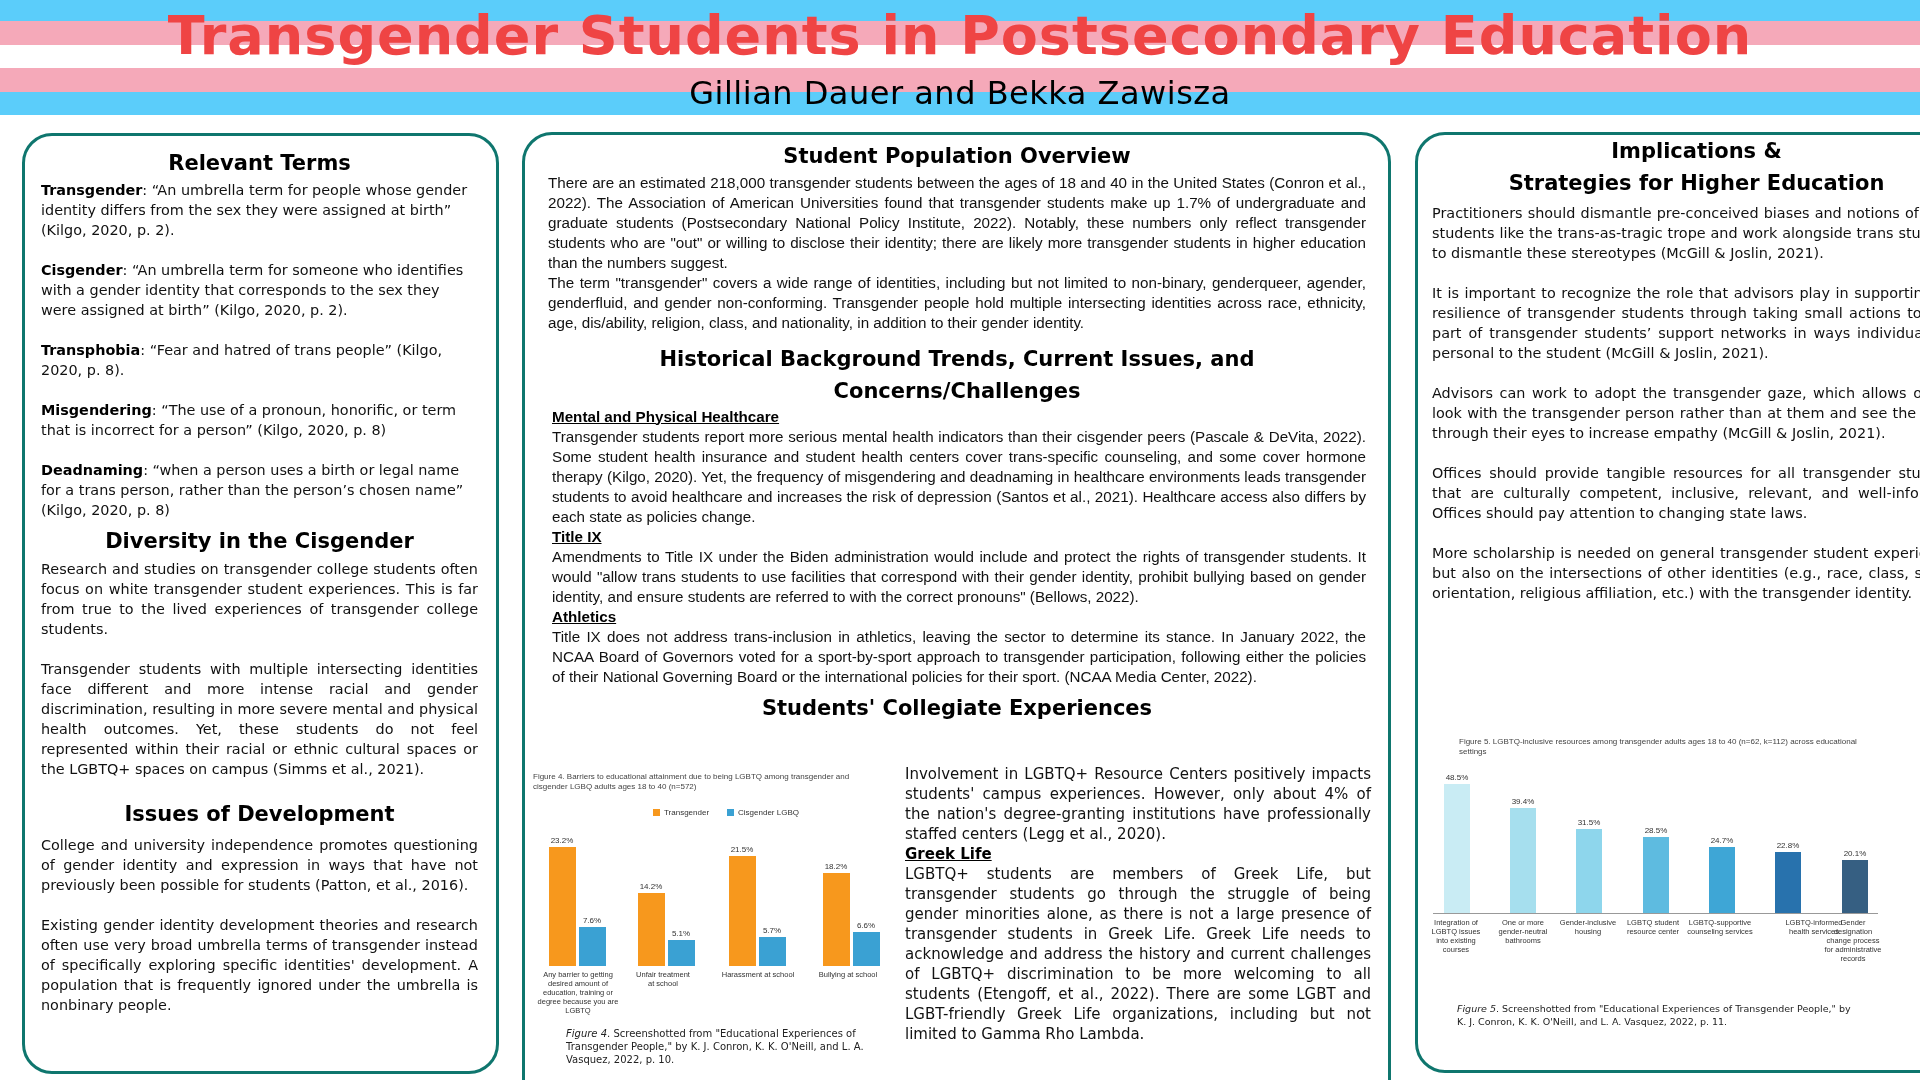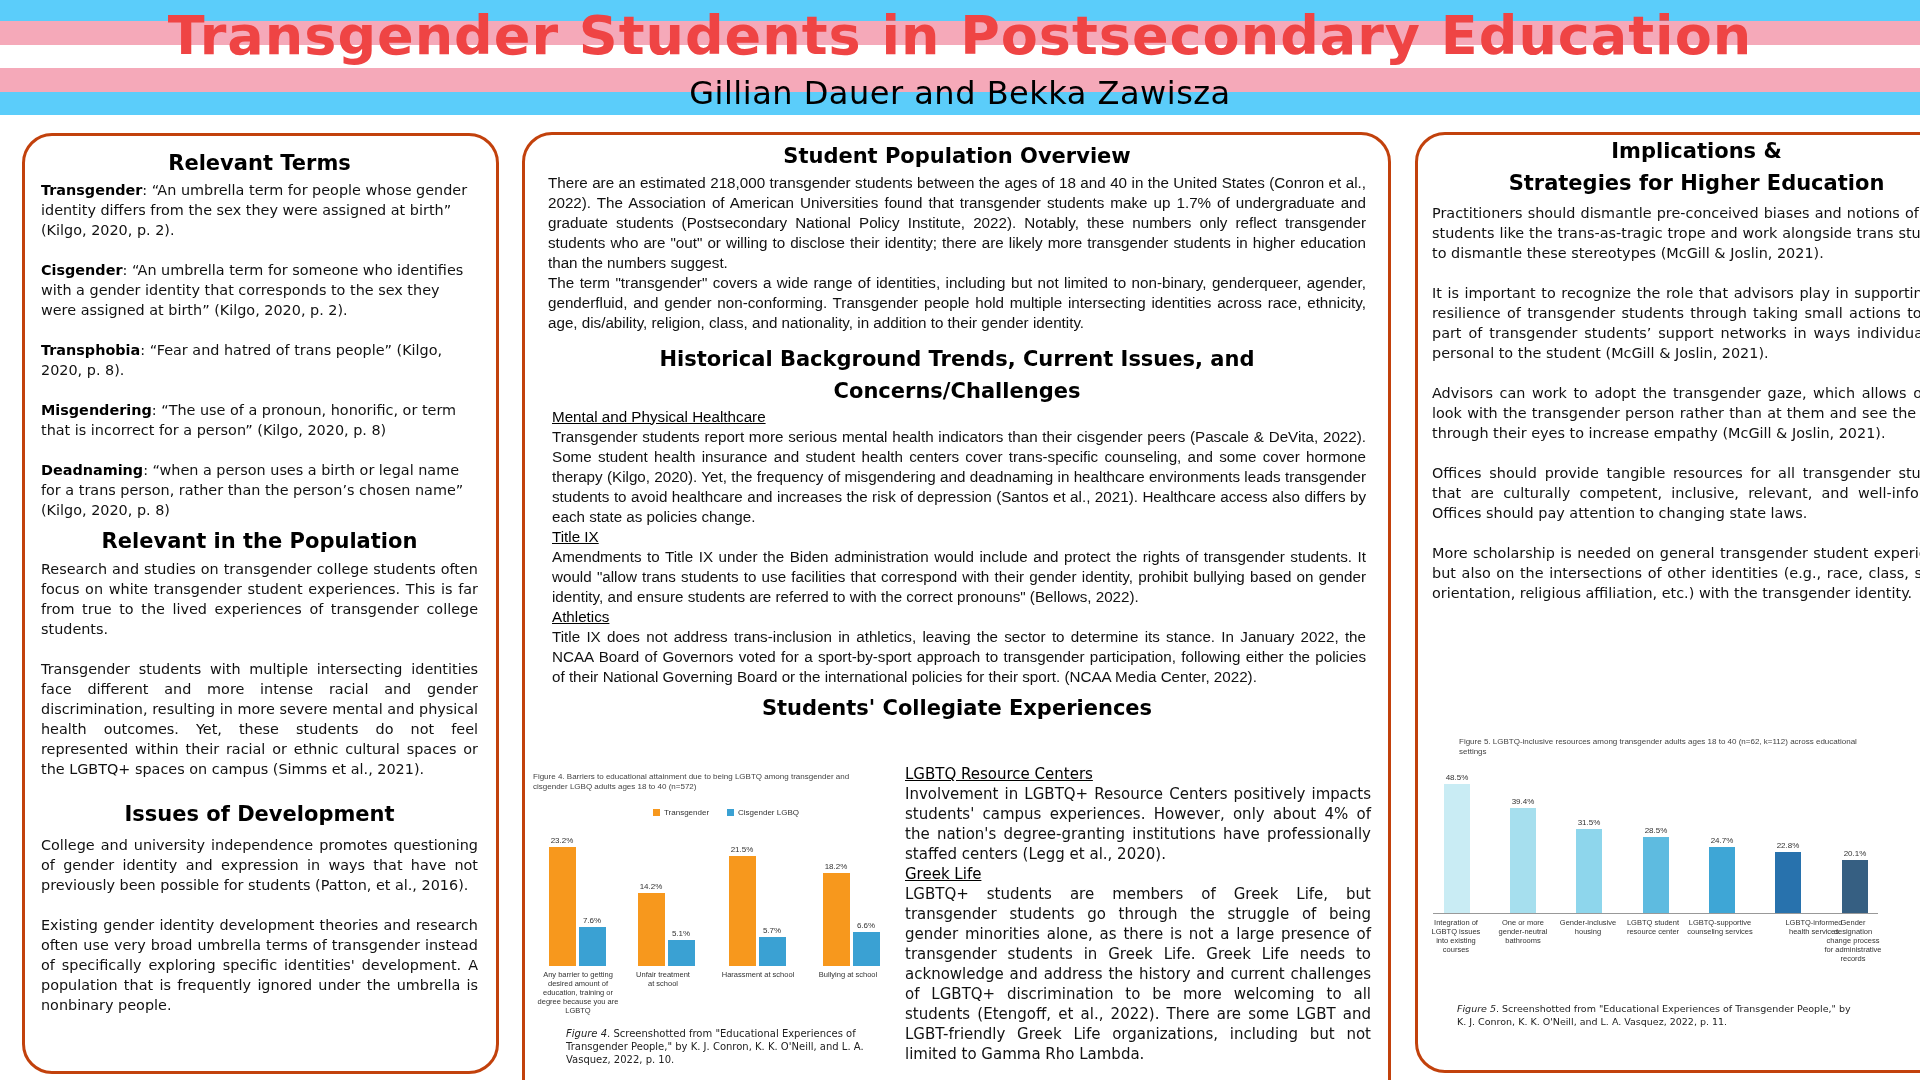--- a/index.html
+++ b/index.html
@@ -1,24 +1,24 @@
 <!DOCTYPE html>
 <html><head>
 <meta charset="utf-8">
 <style>
   html, body { margin:0; padding:0; }
   body { width:1920px; height:1080px; position:relative; overflow:hidden; background:#ffffff; font-family:"DejaVu Sans", sans-serif; color:#111; }
   .stripe { position:absolute; left:0; width:1920px; }
   .title { position:absolute; left:0; width:1920px; top:6px; text-align:center; font-family:"DejaVu Sans", sans-serif; font-weight:bold; font-size:54px; letter-spacing:1px; color:#ef4444; line-height:1.1; }
   .subtitle { position:absolute; left:0; width:1920px; top:76px; text-align:center; font-family:"DejaVu Sans", sans-serif; font-weight:normal; font-size:32px; color:#000; letter-spacing:0.5px; line-height:1.1; }
-  .panel { position:absolute; border:3px solid #c2410c; border-radius:30px; background:#fff; box-sizing:border-box; }
+  .panel { position:absolute; border:3px solid #0f766e; border-radius:30px; background:#fff; box-sizing:border-box; }
   .h { text-align:center; font-weight:bold; font-size:21px; margin:0; line-height:1.5; color:#000; }
   .p { font-size:14.4px; line-height:20px; margin:0; text-align:justify; color:#111; }
   .gap { height:20px; }
-  .sub { font-weight:normal; text-decoration:underline; font-size:14.5px; line-height:20px; color:#000; }
+  .sub { font-weight:bold; text-decoration:underline; font-size:14.5px; line-height:20px; color:#000; }
   .mid .p, .mid .sub { font-family:"Liberation Sans", sans-serif; font-size:15.2px; }
   b.term { font-weight:bold; color:#000; }
   .chart { position:absolute; }
   .chart .ctitle { font-family:"Liberation Sans", sans-serif; font-size:8px; color:#444; line-height:10px; }
   .legend { position:absolute; font-family:"Liberation Sans", sans-serif; font-size:8px; color:#333; display:flex; gap:18px; }
   .legend span.sw { display:inline-block; width:7px; height:7px; margin-right:4px; vertical-align:middle; }
   .bar { position:absolute; bottom:0; }
   .bval { position:absolute; font-family:"Liberation Sans", sans-serif; font-size:8px; color:#333; text-align:center; width:40px; }
   .blabel { position:absolute; font-family:"Liberation Sans", sans-serif; font-size:7.5px; color:#333; text-align:center; line-height:9px; }
   .caption { position:absolute; font-size:10px; line-height:13px; color:#222; }
@@ -43,21 +43,21 @@
     <p class="p" style="text-align:left;"><b class="term">Transgender</b><span>: “An umbrella term for people whose gender identity differs from the sex they were assigned at birth” (Kilgo, 2020, p. 2).</span></p>
     <div class="gap"></div>
     <p class="p" style="text-align:left;"><b class="term">Cisgender</b><span>: “An umbrella term for someone who identifies with a gender identity that corresponds to the sex they were assigned at birth” (Kilgo, 2020, p. 2).</span></p>
     <div class="gap"></div>
     <p class="p" style="text-align:left;"><b class="term">Transphobia</b><span>: “Fear and hatred of trans people” (Kilgo, 2020, p. 8).</span></p>
     <div class="gap"></div>
     <p class="p" style="text-align:left;"><b class="term">Misgendering</b><span>: “The use of a pronoun, honorific, or term that is incorrect for a person” (Kilgo, 2020, p. 8)</span></p>
     <div class="gap"></div>
     <p class="p" style="text-align:left;"><b class="term">Deadnaming</b><span>: “when a person uses a birth or legal name for a trans person, rather than the person’s chosen name” (Kilgo, 2020, p. 8)</span></p>
   </div>
-  <h2 class="h" style="margin-top:6px;">Relevant in the Population</h2>
+  <h2 class="h" style="margin-top:6px;">Diversity in the Cisgender</h2>
   <p class="p" style="margin-top:2px;">Research and studies on transgender college students often focus on white transgender student experiences. This is far from true to the lived experiences of transgender college students.</p>
   <div class="gap"></div>
   <p class="p">Transgender students with multiple intersecting identities face different and more intense racial and gender discrimination, resulting in more severe mental and physical health outcomes. Yet, these students do not feel represented within their racial or ethnic cultural spaces or the LGBTQ+ spaces on campus (Simms et al., 2021).</p>
   <h2 class="h" style="margin-top:20px;">Issues of Development</h2>
   <p class="p" style="margin-top:4px;">College and university independence promotes questioning of gender identity and expression in ways that have not previously been possible for students (Patton, et al., 2016).</p>
   <div class="gap"></div>
   <p class="p">Existing gender identity development theories and research often use very broad umbrella terms of transgender instead of specifically exploring specific identities' development. A population that is frequently ignored under the umbrella is nonbinary people.</p>
 </div>
 
 <div class="panel mid" style="left:522px;top:132px;width:869px;height:1080px;padding:6px 22px 0 23px;">
@@ -73,21 +73,20 @@
     <p class="p">Transgender students report more serious mental health indicators than their cisgender peers (Pascale &amp; DeVita, 2022). Some student health insurance and student health centers cover trans-specific counseling, and some cover hormone therapy (Kilgo, 2020). Yet, the frequency of misgendering and deadnaming in healthcare environments leads transgender students to avoid healthcare and increases the risk of depression (Santos et al., 2021). Healthcare access also differs by each state as policies change.</p>
     <div class="sub">Title IX</div>
     <p class="p">Amendments to Title IX under the Biden administration would include and protect the rights of transgender students. It would "allow trans students to use facilities that correspond with their gender identity, prohibit bullying based on gender identity, and ensure students are referred to with the correct pronouns" (Bellows, 2022).</p>
     <div class="sub">Athletics</div>
     <p class="p">Title IX does not address trans-inclusion in athletics, leaving the sector to determine its stance. In January 2022, the NCAA Board of Governors voted for a sport-by-sport approach to transgender participation, following either the policies of their National Governing Board or the international policies for their sport. (NCAA Media Center, 2022).</p>
   </div>
   <h2 class="h" style="margin-top:6px;">Students' Collegiate Experiences</h2>
 </div>
 
 <div style="position:absolute;left:905px;top:764px;width:466px;">
-  <div class="sub" style="font-size:15px;">LGBTQ Resource Centers</div>
   <p class="p" style="font-size:15px;">Involvement in LGBTQ+ Resource Centers positively impacts students' campus experiences.  However, only about 4% of the nation's degree-granting institutions have professionally staffed centers (Legg et al., 2020).</p>
   <div class="sub" style="font-size:15px;">Greek Life</div>
   <p class="p" style="font-size:15px;">LGBTQ+ students are members of Greek Life, but transgender students go through the struggle of being gender minorities alone, as there is not a large presence of transgender students in Greek Life. Greek Life needs to acknowledge and address the history and current challenges of LGBTQ+ discrimination to be more welcoming to all students (Etengoff, et al., 2022). There are some LGBT and LGBT-friendly Greek Life organizations, including but not limited to Gamma Rho Lambda.</p>
 </div>
 
 <div class="chart" style="left:533px;top:772px;width:350px;height:250px;">
   <div class="ctitle" style="width:340px;">Figure 4. Barriers to educational attainment due to being LGBTQ among transgender and cisgender LGBQ adults ages 18 to 40 (n=572)</div>
   <div class="legend" style="left:120px;top:36px;">
     <div><span class="sw" style="background:#f7981d"></span><span>Transgender</span></div>
     <div><span class="sw" style="background:#3aa1d3"></span><span>Cisgender LGBQ</span></div>

